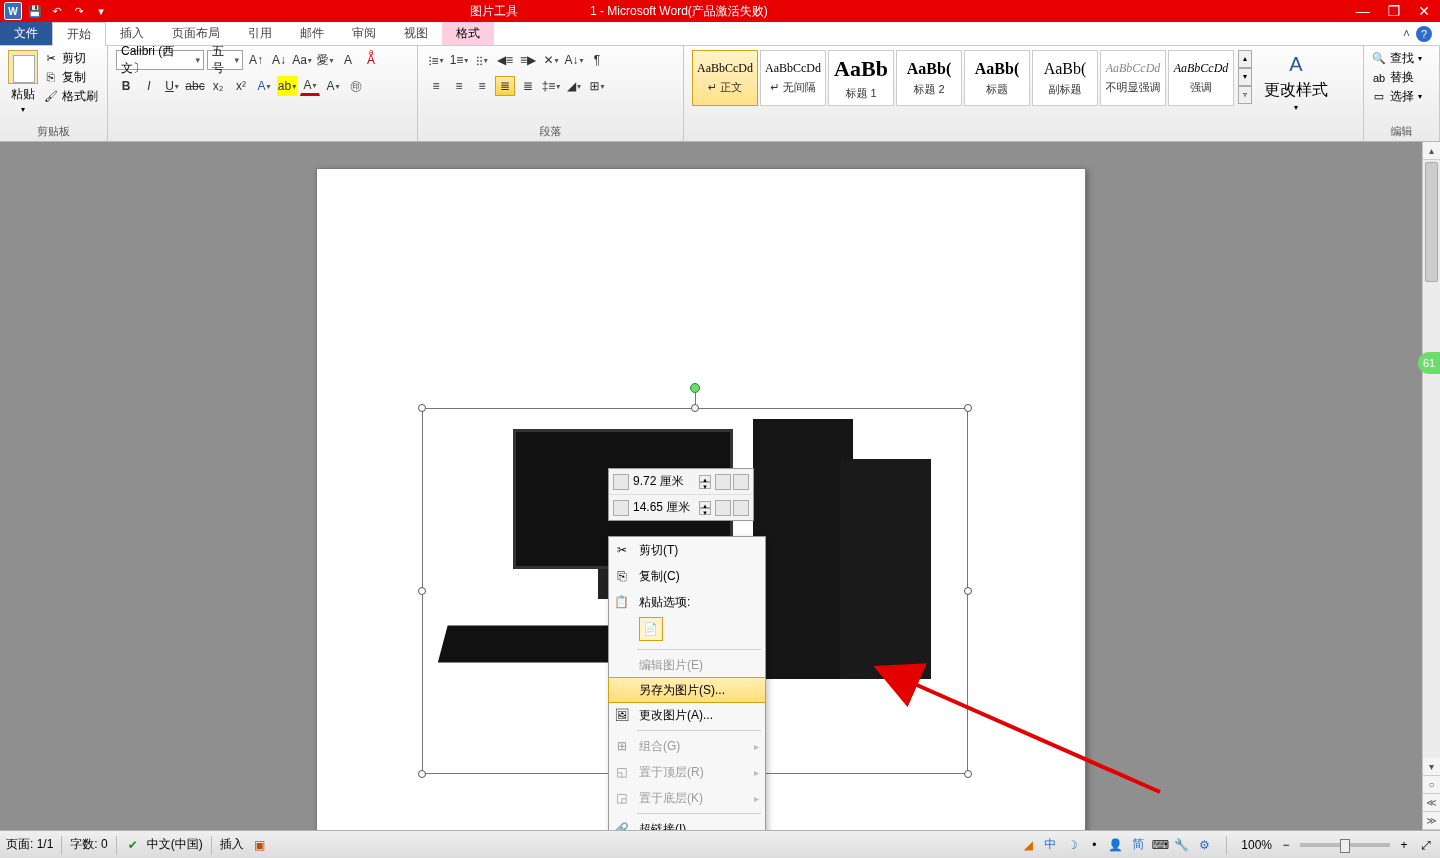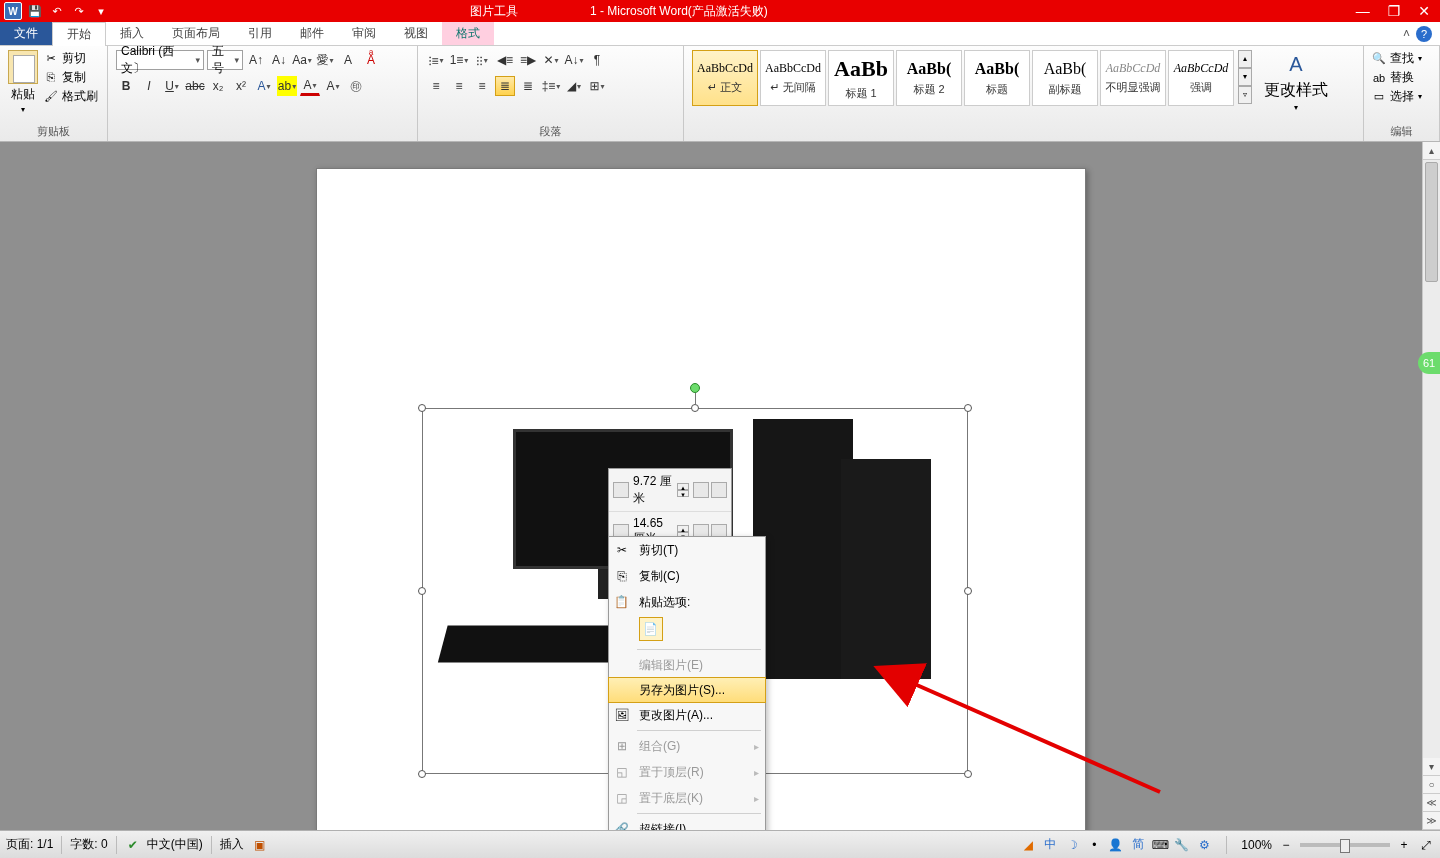--- a/index.html
+++ b/index.html
@@ -12,21 +12,21 @@
 .word-icon { width: 18px; height: 18px; background: #3a6eb5; border: 1px solid #fff; color: #fff; display: flex; align-items: center; justify-content: center; font-weight: bold; font-size: 10px; border-radius: 2px; }
 .titlebar-tool { background: #e80000; padding: 2px 10px; color: #fff; margin-left: 350px; }
 .titlebar-right { margin-left: auto; display: flex; gap: 18px; padding-right: 10px; color: #fff; }
 .wc-btn { font-size: 14px; cursor: default; }
 
 
 .ribbon-tabs { height: 24px; background: #fff; display: flex; align-items: stretch; border-bottom: 1px solid #ccc; }
 .tab { padding: 0 14px; display: flex; align-items: center; font-size: 12px; color: #444; }
 .tab.file { background: #2a579a; color: #fff; }
 .tab.active { background: #fff; border: 1px solid #ccc; border-bottom: none; margin-bottom: -1px; }
-.tab.contextual { background: #ffcfe0; color: #0f766e; }
+.tab.contextual { background: #ffcfe0; color: #000000; }
 .ribbon-tabs-right { margin-left: auto; display: flex; align-items: center; gap: 6px; padding-right: 8px; }
 .help-icon { width: 16px; height: 16px; background: #2a6dcc; color: #fff; border-radius: 50%; display: flex; align-items: center; justify-content: center; font-size: 11px; }
 
 
 .ribbon { height: 96px; background: linear-gradient(#fdfdfd,#eaeaea); display: flex; border-bottom: 1px solid #b5b5b5; }
 .group { border-right: 1px solid #c8c8c8; padding: 4px 8px 2px; display: flex; flex-direction: column; justify-content: space-between; }
 .group-label { text-align: center; font-size: 11px; color: #555; padding-top: 2px; position: relative; }
 
 
 .clip-body { display: flex; gap: 6px; }
@@ -81,21 +81,21 @@
 
 
 .pic-content { position: absolute; inset: 0; }
 .monitor { position: absolute; left: 90px; top: 20px; width: 220px; height: 140px; background: #111; border: 3px solid #333; }
 .monitor-stand { position: absolute; left: 175px; top: 160px; width: 50px; height: 30px; background: #222; }
 .keyboard { position: absolute; left: 20px; top: 210px; width: 190px; height: 48px; background: #111; transform: perspective(300px) rotateX(40deg); }
 .tower1 { position: absolute; left: 330px; top: 10px; width: 100px; height: 260px; background: #161616; }
 .tower2 { position: absolute; left: 418px; top: 50px; width: 90px; height: 220px; background: #1a1a1a; }
 
 
-.float-tb { position: absolute; left: 608px; top: 326px; width: 124px; background: #f4f4f4; border: 1px solid #9a9a9a; display: flex; flex-direction: column; }
+.float-tb { position: absolute; left: 608px; top: 326px; width: 146px; background: #f4f4f4; border: 1px solid #9a9a9a; display: flex; flex-direction: column; }
 .ft-row { display: flex; align-items: center; gap: 4px; padding: 4px; border-bottom: 1px solid #ddd; }
 .ft-row:last-child { border-bottom: none; }
 .ft-ico { width: 16px; height: 16px; background: #e8e8e8; border: 1px solid #aaa; }
 .ft-val { flex: 1; font-size: 12px; }
 .spin { width: 12px; display: flex; flex-direction: column; }
 .spin span { height: 7px; font-size: 7px; line-height: 7px; text-align: center; border: 1px solid #aaa; background: #f0f0f0; }
 .ft-extra { display: flex; gap: 2px; }
 
 
 .ctx { position: absolute; left: 608px; top: 394px; width: 158px; background: #f7f7f7; border: 1px solid #9a9a9a; box-shadow: 2px 2px 6px rgba(0,0,0,.25); }

